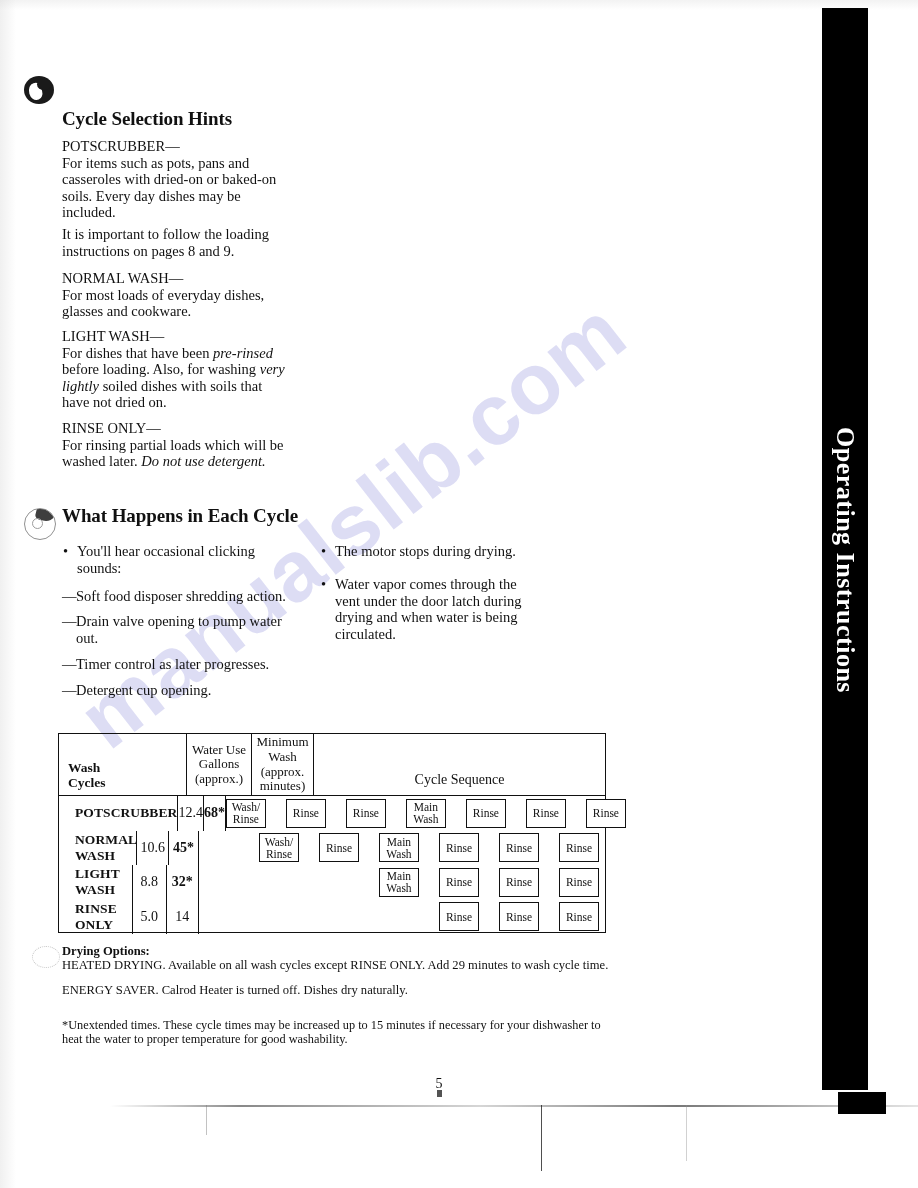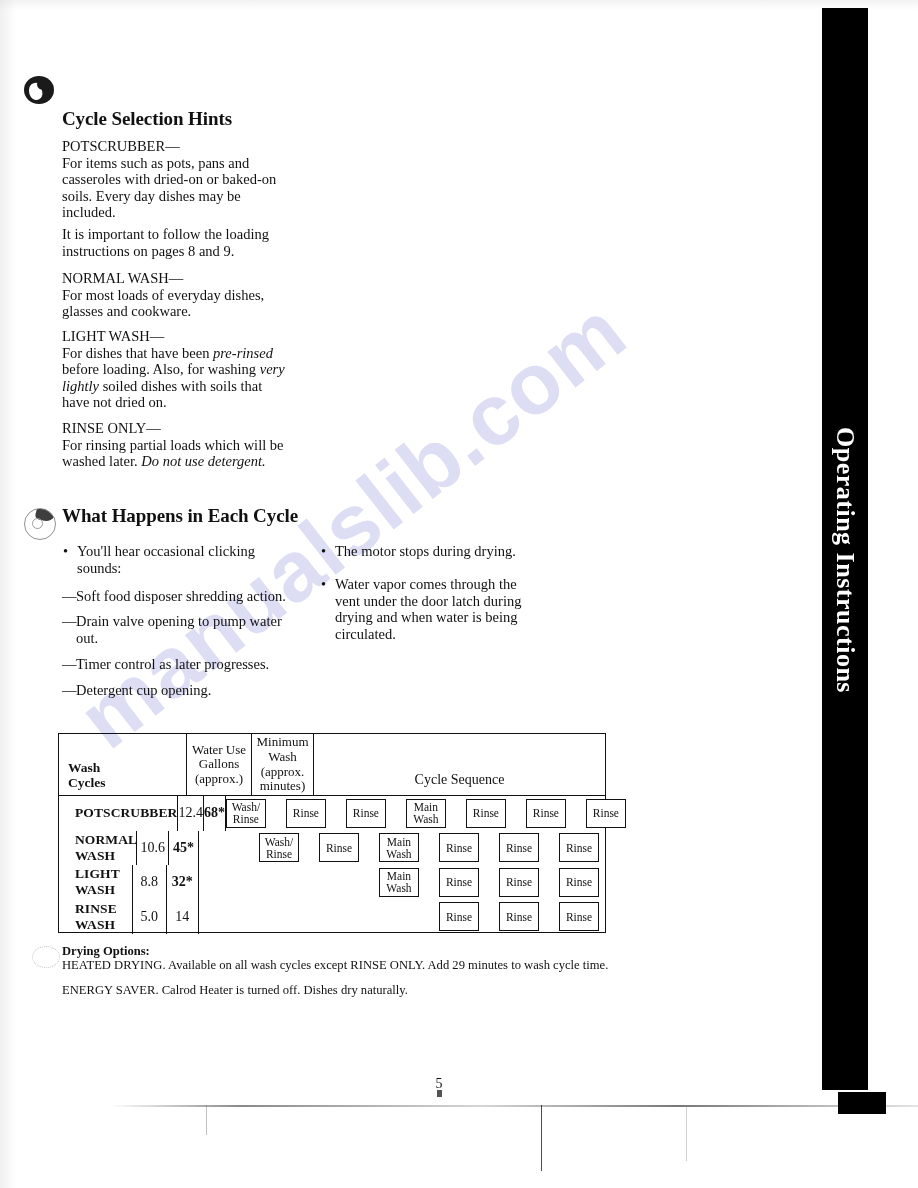--- a/index.html
+++ b/index.html
@@ -537,21 +537,21 @@
               <div class="seq-spacer"></div>
               <div class="seq-spacer"></div>
               <div class="seq-box">Main<br>Wash</div>
               <div class="seq-box">Rinse</div>
               <div class="seq-box">Rinse</div>
               <div class="seq-box">Rinse</div>
             </div>
           </div>
         </div>
         <div class="tbl-row data-row plain">
-          <div class="c-name">RINSE WASH</div>
+          <div class="c-name">RINSE ONLY</div>
           <div class="c-water">5.0</div>
           <div class="c-min">14</div>
           <div class="c-seq">
             <div class="seq-inner">
               <div class="seq-spacer"></div>
               <div class="seq-spacer"></div>
               <div class="seq-spacer"></div>
               <div class="seq-spacer"></div>
               <div class="seq-box">Rinse</div>
               <div class="seq-box">Rinse</div>
@@ -565,16 +565,19 @@
   <div id="drying">
     <p>
       <span class="fn-head">Drying Options:</span><br>
       <span>HEATED DRYING. Available on all wash cycles except RINSE ONLY. Add 29 minutes to wash cycle time.</span>
     </p>
     <p>
       <span>ENERGY SAVER. Calrod Heater is turned off. Dishes dry naturally.</span>
     </p>
   </div>
 
+  <div id="asterisk-note">
+    <span>*Unextended times. These cycle times may be increased up to 15 minutes if necessary for your dishwasher to heat the water to proper temperature for good washability.</span>
+  </div>
 
   <div id="page-number">5</div>
 
 </div>
 
 </body></html>

